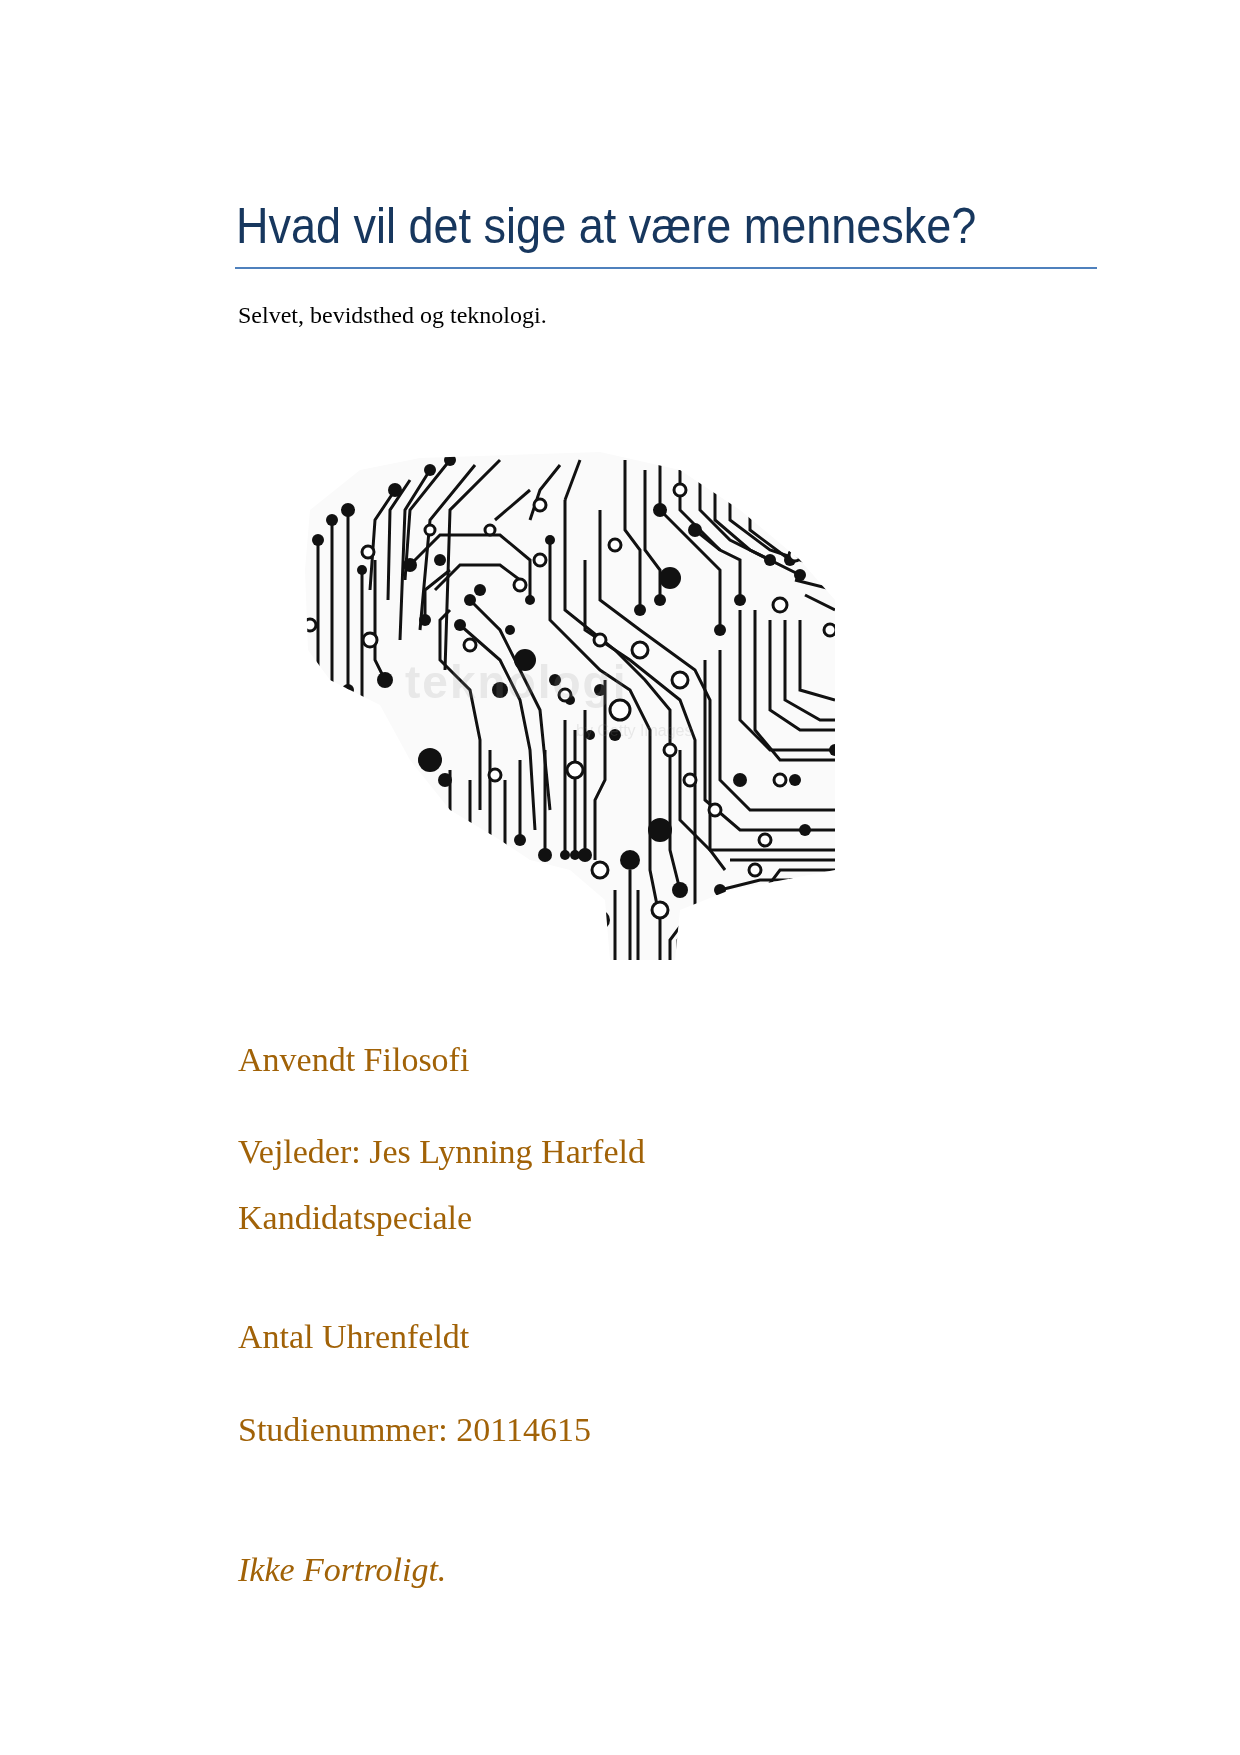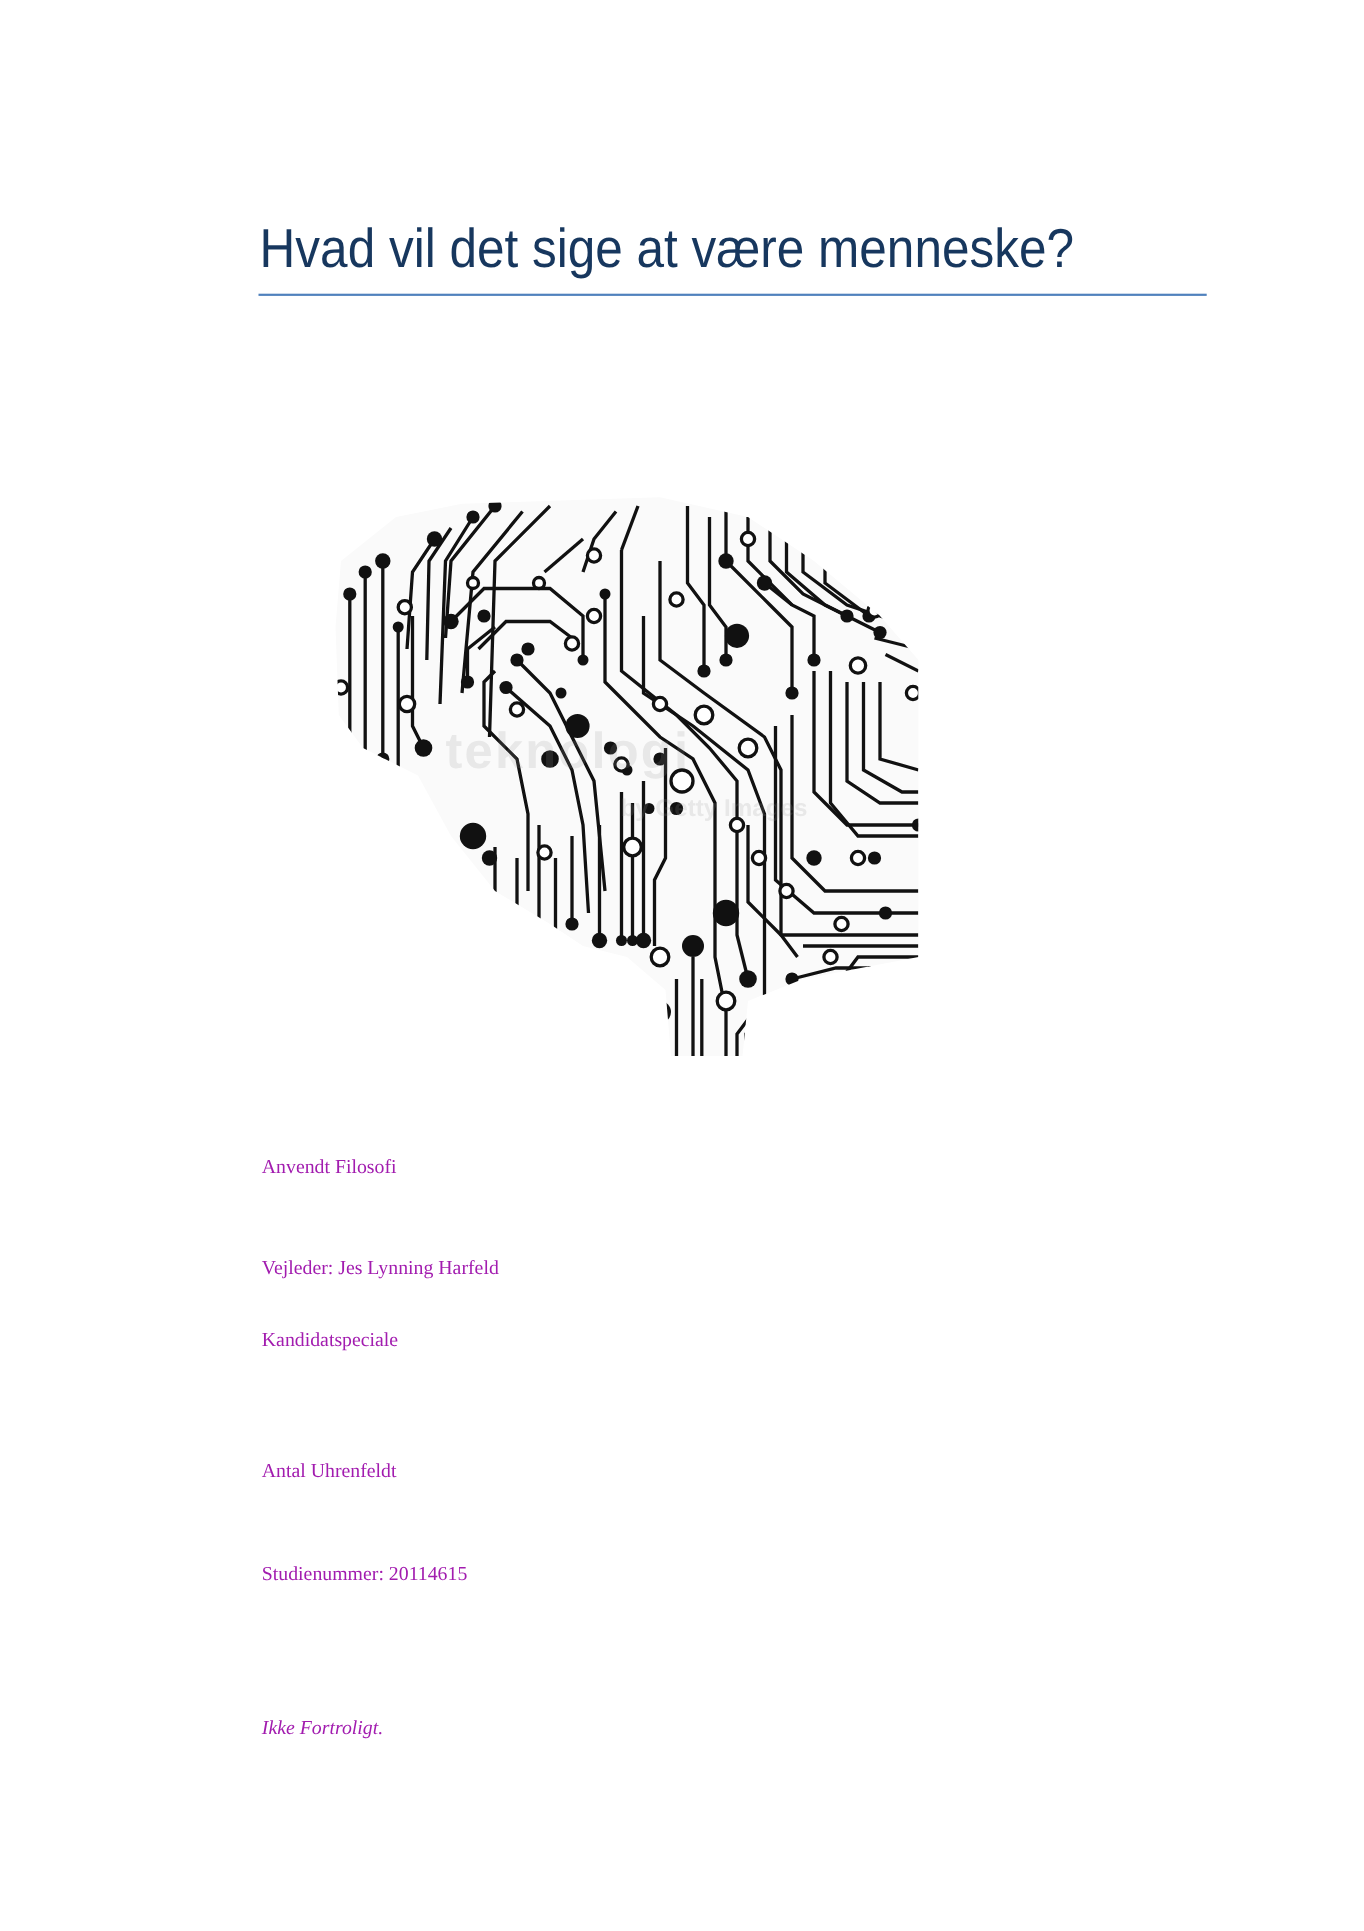--- a/index.html
+++ b/index.html
@@ -16,35 +16,36 @@
     position: absolute; left: 238px; top: 300px;
     font-family: "Liberation Serif", serif; font-size: 24px; color: #000; white-space: nowrap; line-height: 30px;
   }
   .figure { position: absolute; left: 300px; top: 450px; width: 545px; height: 515px; }
   .figure svg { width: 100%; height: 100%; display: block; }
   .watermark {
     position: absolute; left: 405px; top: 655px; font-family: "Liberation Sans", sans-serif;
     font-size: 46px; font-weight: bold; color: rgba(150,150,150,0.18); letter-spacing: 2px; white-space: nowrap;
   }
   .watermark-sub {
-    position: absolute; left: 564px; top: 722px; font-family: "Liberation Sans", sans-serif;
-    font-size: 22px; font-weight: bold; color: rgba(150,150,150,0.18); white-space: nowrap;
+    position: absolute; left: 576px; top: 722px; font-family: "Liberation Sans", sans-serif;
+    font-size: 16px; font-weight: normal; color: rgba(150,150,150,0.18); white-space: nowrap;
   }
   .line {
-    position: absolute; left: 238px; font-family: "Liberation Serif", serif; font-size: 18px; color: #a21caf;
+    position: absolute; left: 238px; font-family: "Liberation Serif", serif; font-size: 34px; color: #a16207;
     white-space: nowrap; line-height: 30px;
   }
   .italic { font-style: italic; text-align: right; }
 </style>
 </head>
 <body>
 
 <div class="page">
   <h1 class="title">Hvad vil det sige at være menneske?</h1>
   <div class="rule"></div>
+  <div class="subtitle">Selvet, bevidsthed og teknologi.</div>
 
   <div class="figure">
     <svg viewBox="0 0 545 515" xmlns="http://www.w3.org/2000/svg">
       <defs>
         <clipPath id="brainClip">
           <path d="M10 60 L60 20 L120 8 L300 2 L380 20 L440 60 L500 110 L535 150 L535 310 L535 340 L535 420 L430 440 L380 460 L375 510 L310 510 L305 450 L270 420 L230 410 L200 390 L150 360 L110 310 L80 255 L30 230 L8 200 L5 120 Z"></path>
         </clipPath>
       </defs>
       <path d="M10 60 L60 20 L120 8 L300 2 L380 20 L440 60 L500 110 L535 150 L535 420 L430 440 L380 460 L375 510 L310 510 L305 450 L270 420 L230 410 L200 390 L150 360 L110 310 L80 255 L30 230 L8 200 L5 120 Z" fill="#fafafa"></path>
       <g clip-path="url(#brainClip)" stroke="#111" stroke-width="3" fill="none">

